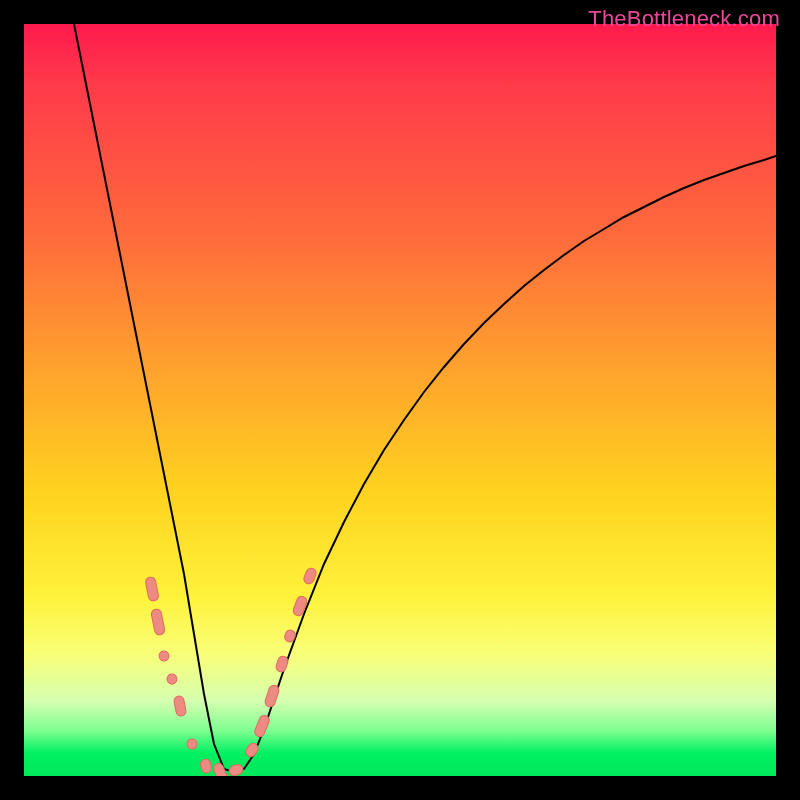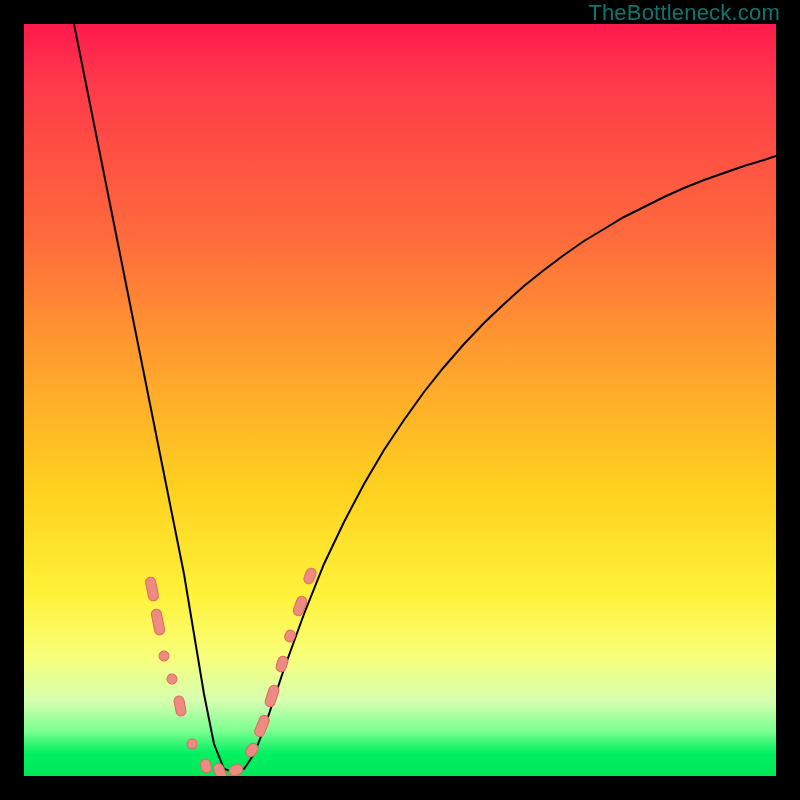--- a/index.html
+++ b/index.html
@@ -43,23 +43,23 @@
       #00f060 97%,
       #00e85a 100%
     );
   }
   .curve-layer, .marker-layer {
     position: absolute;
     inset: 0;
   }
   .watermark {
     position: absolute;
-    top: 0;
+    top: 6px;
     right: 20px;
-    color: #0f766e;
+    color: #ec4899;
     font-size: 22px;
     letter-spacing: 0.2px;
     font-weight: 500;
   }
 </style>
 </head>
 <body>
 
 <div class="frame">
 

